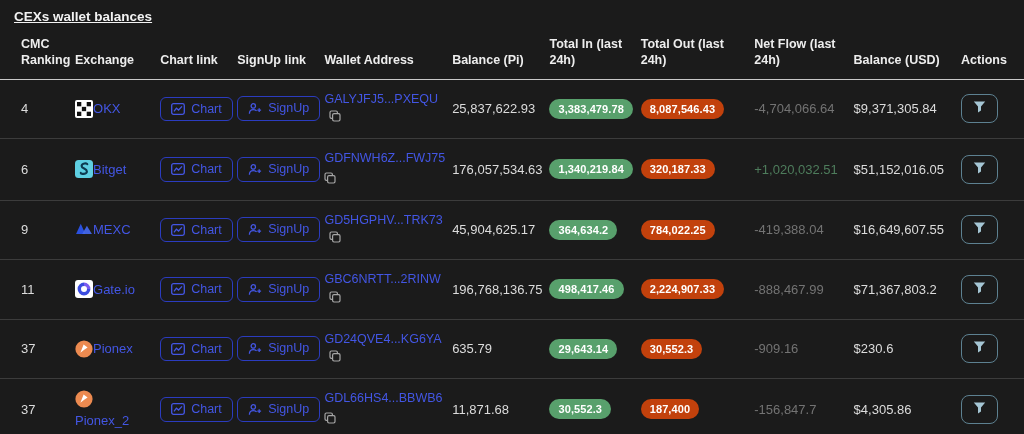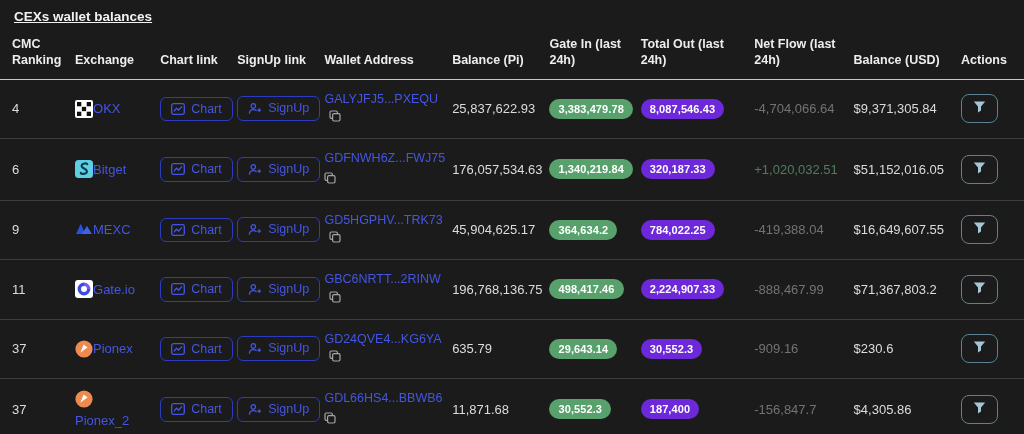--- a/index.html
+++ b/index.html
@@ -4,36 +4,36 @@
 <style>
   html,body{margin:0;padding:0;background:#1b1b1b;width:1024px;height:434px;overflow:hidden;
     font-family:"Liberation Sans",sans-serif;color:#e6e6e6;-webkit-font-smoothing:antialiased;}
   .page-title{font-size:13.5px;font-weight:bold;color:#f2f2f2;padding:9px 14px 2px 14px;text-decoration:underline;}
   table{width:1024px;border-collapse:collapse;table-layout:fixed;}
   col.c1{width:74px}col.c2{width:84px}col.c3{width:76px}col.c4{width:86px}col.c5{width:126px}
   col.c6{width:96px}col.c7{width:90px}col.c8{width:112px}col.c9{width:98px}col.c10{width:106px}col.c11{width:62px}
   th{ text-align:left;font-size:12.5px;font-weight:bold;color:#ededed;vertical-align:bottom;
       padding:10px 6px 10px 0;border-bottom:1px solid #c9c9c9;line-height:1.3;}
   td{ font-size:13px;padding:10px 6px 10px 0;border-bottom:1px solid #3c3c3c;vertical-align:middle;color:#dcdcdc;}
-  th:first-child,td:first-child{padding-left:12px;}
+  th:first-child,td:first-child{padding-left:21px;}
   a.link{color:#4356e4;text-decoration:none;cursor:pointer;}
   .ex{display:flex;align-items:center;font-size:13px;}
   .ex.stack{flex-direction:column;align-items:flex-start;gap:5px;}
   .ex-icon{display:inline-flex;width:18px;height:18px;flex:0 0 auto;}
   .btn{display:inline-flex;align-items:flex-start;gap:6px;background:transparent;
        border:1.5px solid #2b3cc0;color:#4356e4;border-radius:6px;font-size:12.5px;
        font-family:"Liberation Sans",sans-serif;padding:5px 10px;cursor:pointer;line-height:1;}
   .bicon{display:inline-flex;}
   .c-wallet{font-size:12.5px;line-height:1.5;}
   .copy{display:inline-block;margin-left:5px;cursor:pointer;vertical-align:-1px;}
   .c-wallet.wrap .copy{display:block;margin:3px 0 0 0;}
   .badge{display:inline-block;font-size:11px;font-weight:bold;color:#fff;border-radius:10px;
          padding:4px 9px;letter-spacing:.1px;white-space:nowrap;}
   .badge-in{background:#58a06c;}
-  .badge-out{background:#6d28d9;}
+  .badge-out{background:#c2410c;}
   .c-net.neg{color:#737373;}
   .c-net.pos{color:#4e7d5c;}
   .act-btn{display:inline-flex;align-items:center;justify-content:center;width:37px;height:29px;
        background:transparent;border:1.5px solid #5d8191;border-radius:8px;color:#a5c6d4;cursor:pointer;}
 </style>
 </head>
 <body>
 
 <div class="page-title">CEXs wallet balances</div>
 
@@ -52,21 +52,21 @@
       <col class="c11">
   </colgroup>
   <thead>
     <tr>
       <th>CMC Ranking</th>
       <th>Exchange</th>
       <th>Chart link</th>
       <th>SignUp link</th>
       <th>Wallet Address</th>
       <th>Balance (Pi)</th>
-      <th>Gate In (last 24h)</th>
+      <th>Total In (last 24h)</th>
       <th>Total Out (last 24h)</th>
       <th>Net Flow (last 24h)</th>
       <th>Balance (USD)</th>
       <th>Actions</th>
     </tr>
   </thead>
   <tbody id="rows">
       <tr>
     <td>4</td>
     <td>

